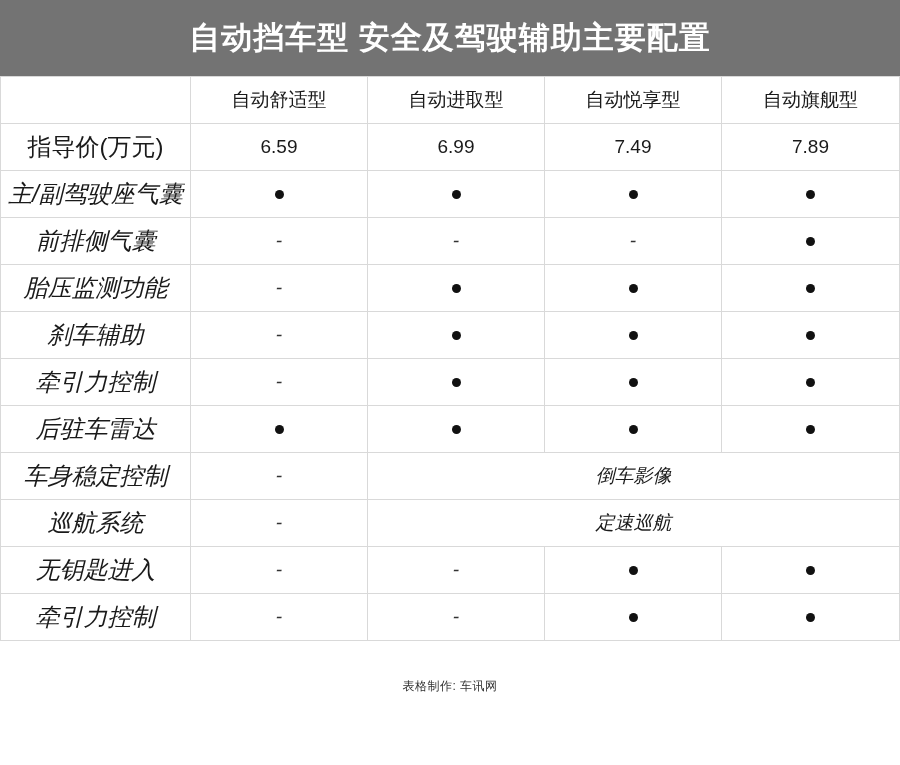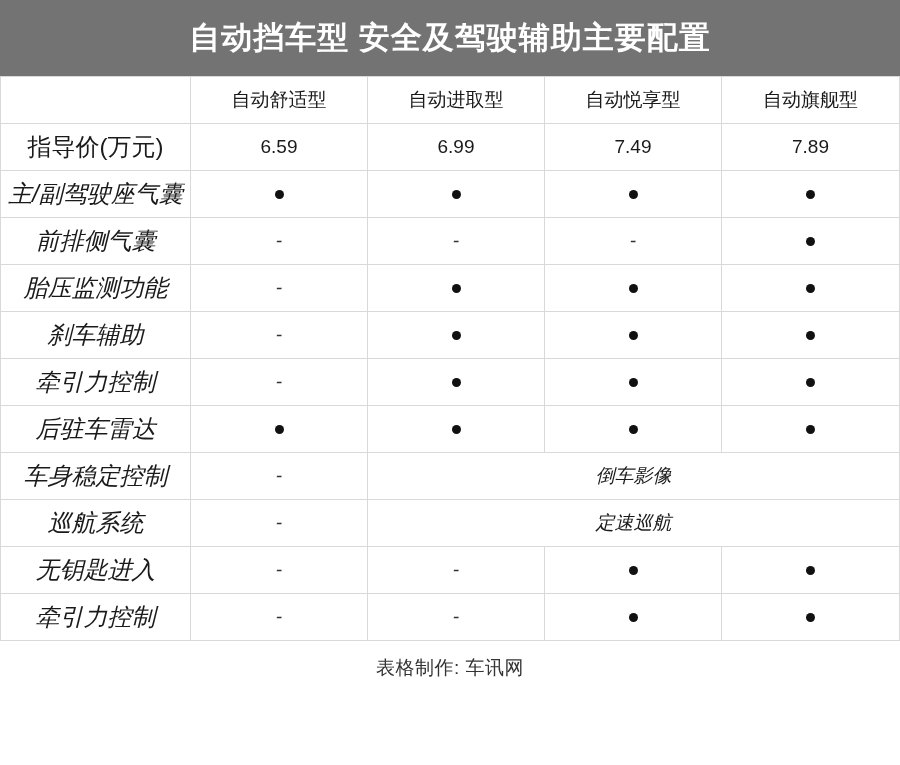--- a/index.html
+++ b/index.html
@@ -73,23 +73,23 @@
     font-size: 19px;
     color: #333333;
     line-height: 1;
   }
   .merged-text {
     font-size: 19px;
   }
   .footer {
     height: 54px;
     display: flex;
-    align-items: center;
+    align-items: flex-end;
     justify-content: center;
-    font-size: 19px;
+    font-size: 12px;
     color: #333333;
     background: #ffffff;
   }
   .footer .note { letter-spacing: 0.5px; }
 </style>
 </head>
 <body>
 
 <div class="sheet">
 

